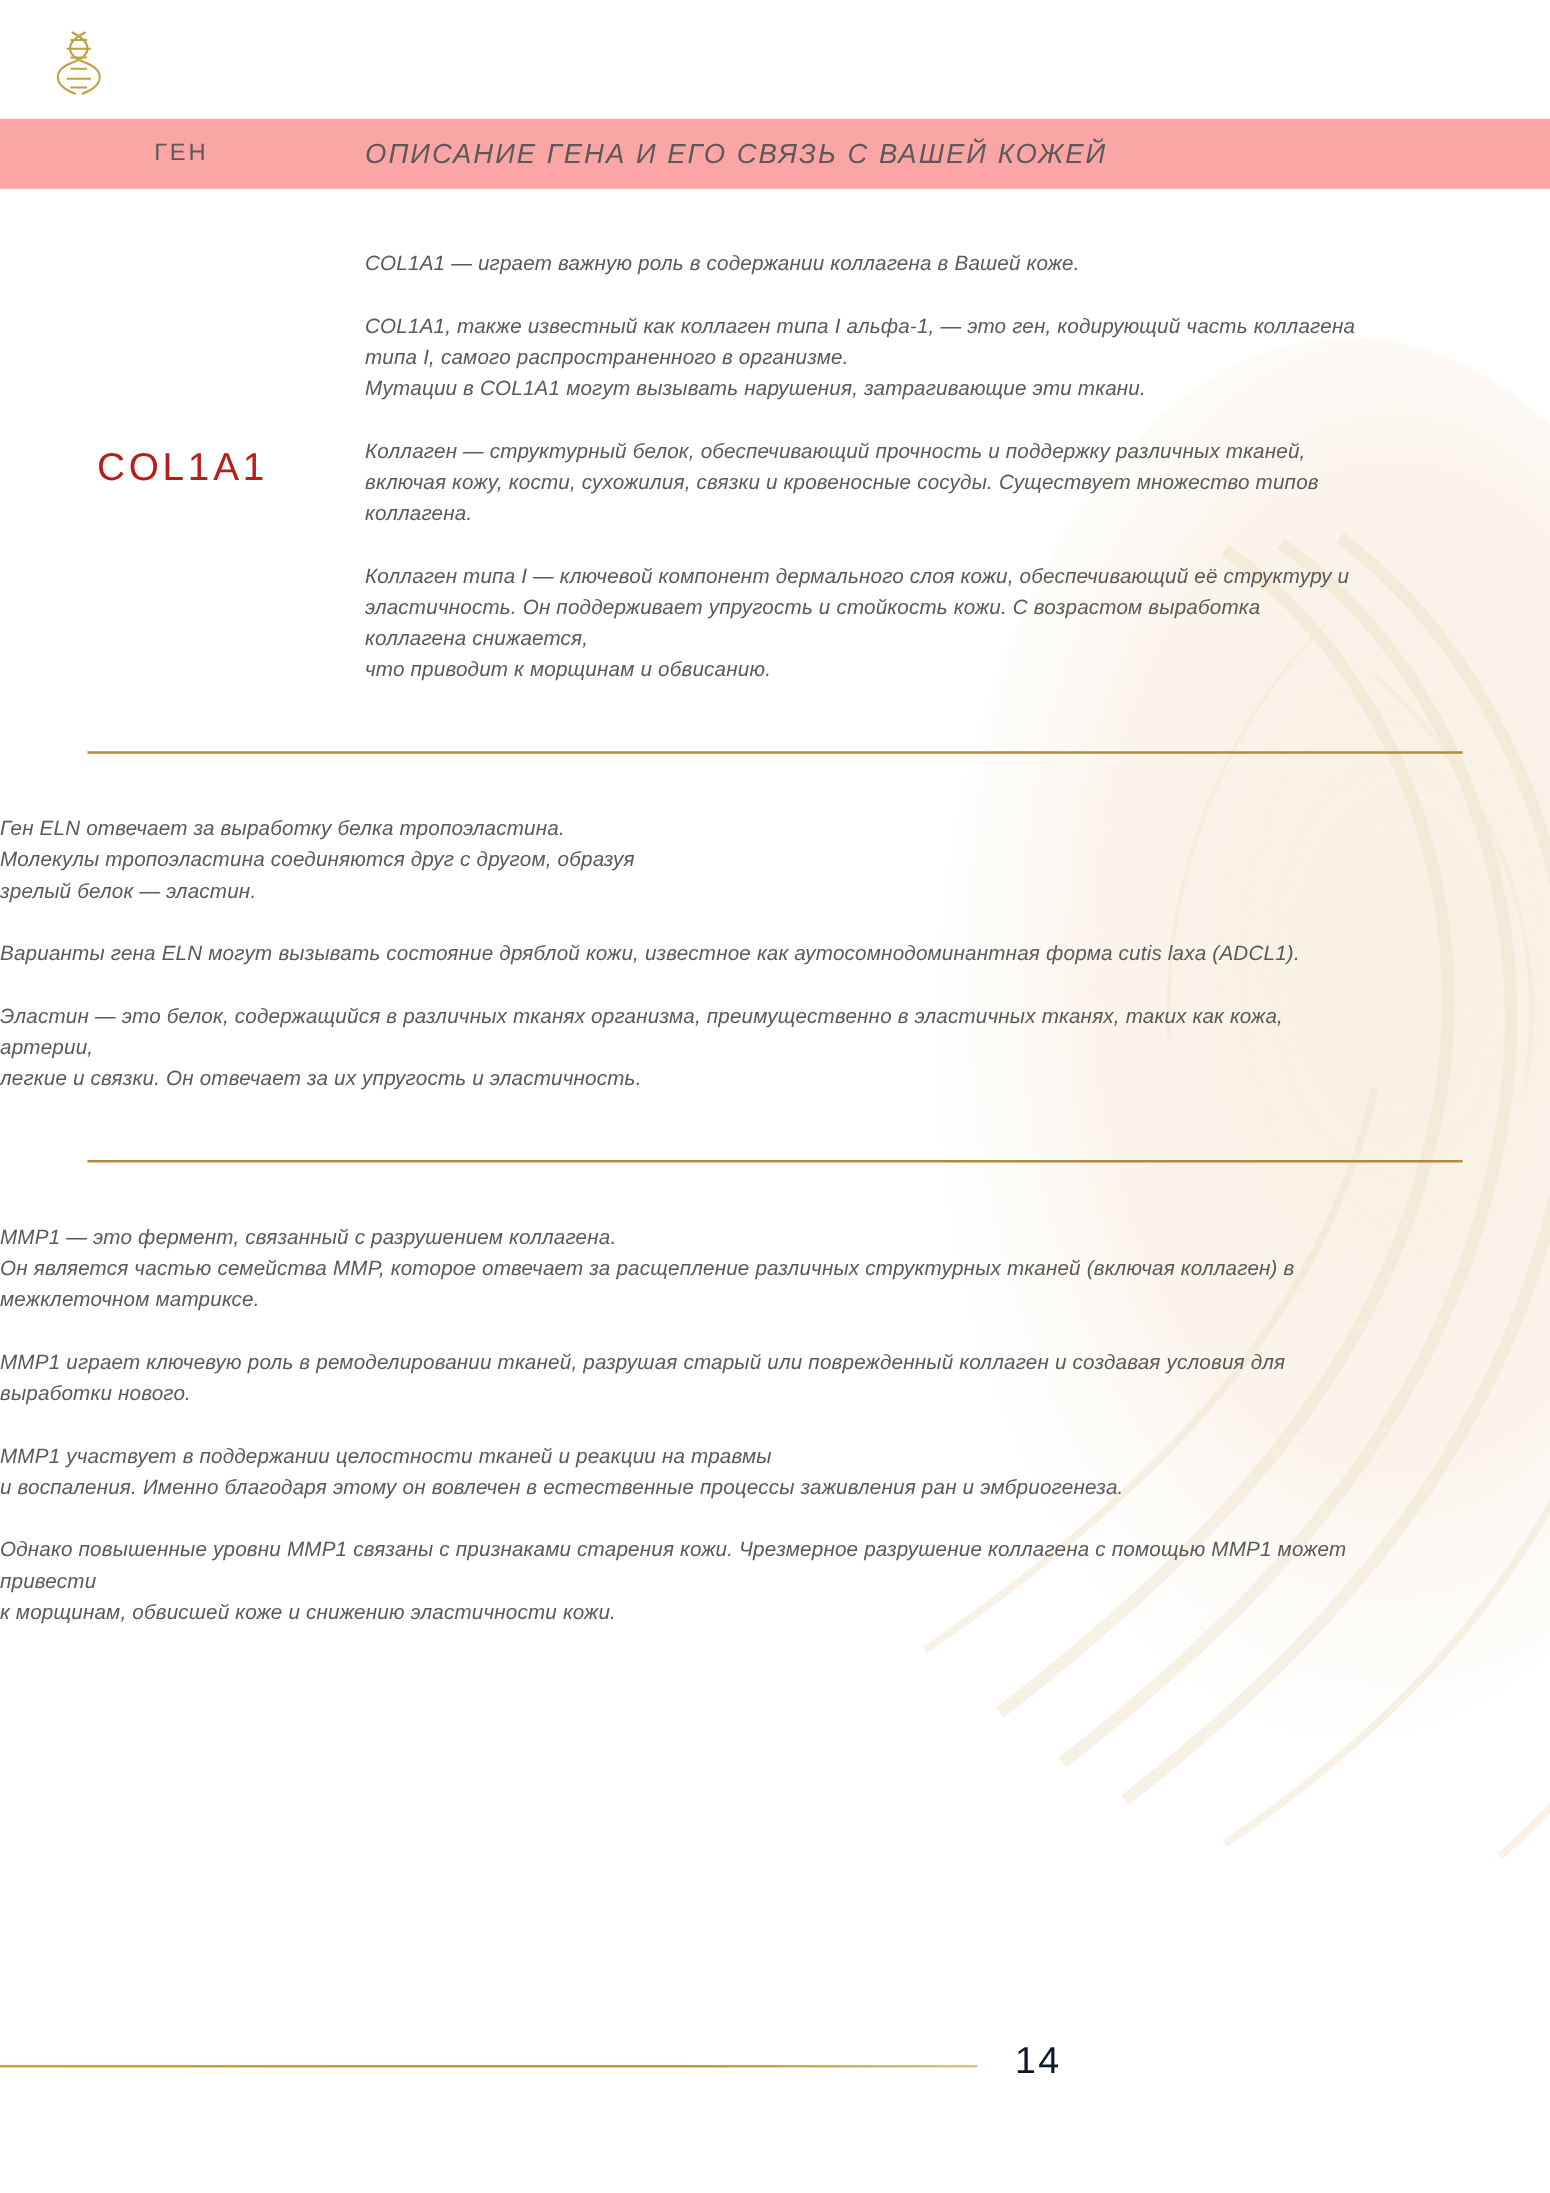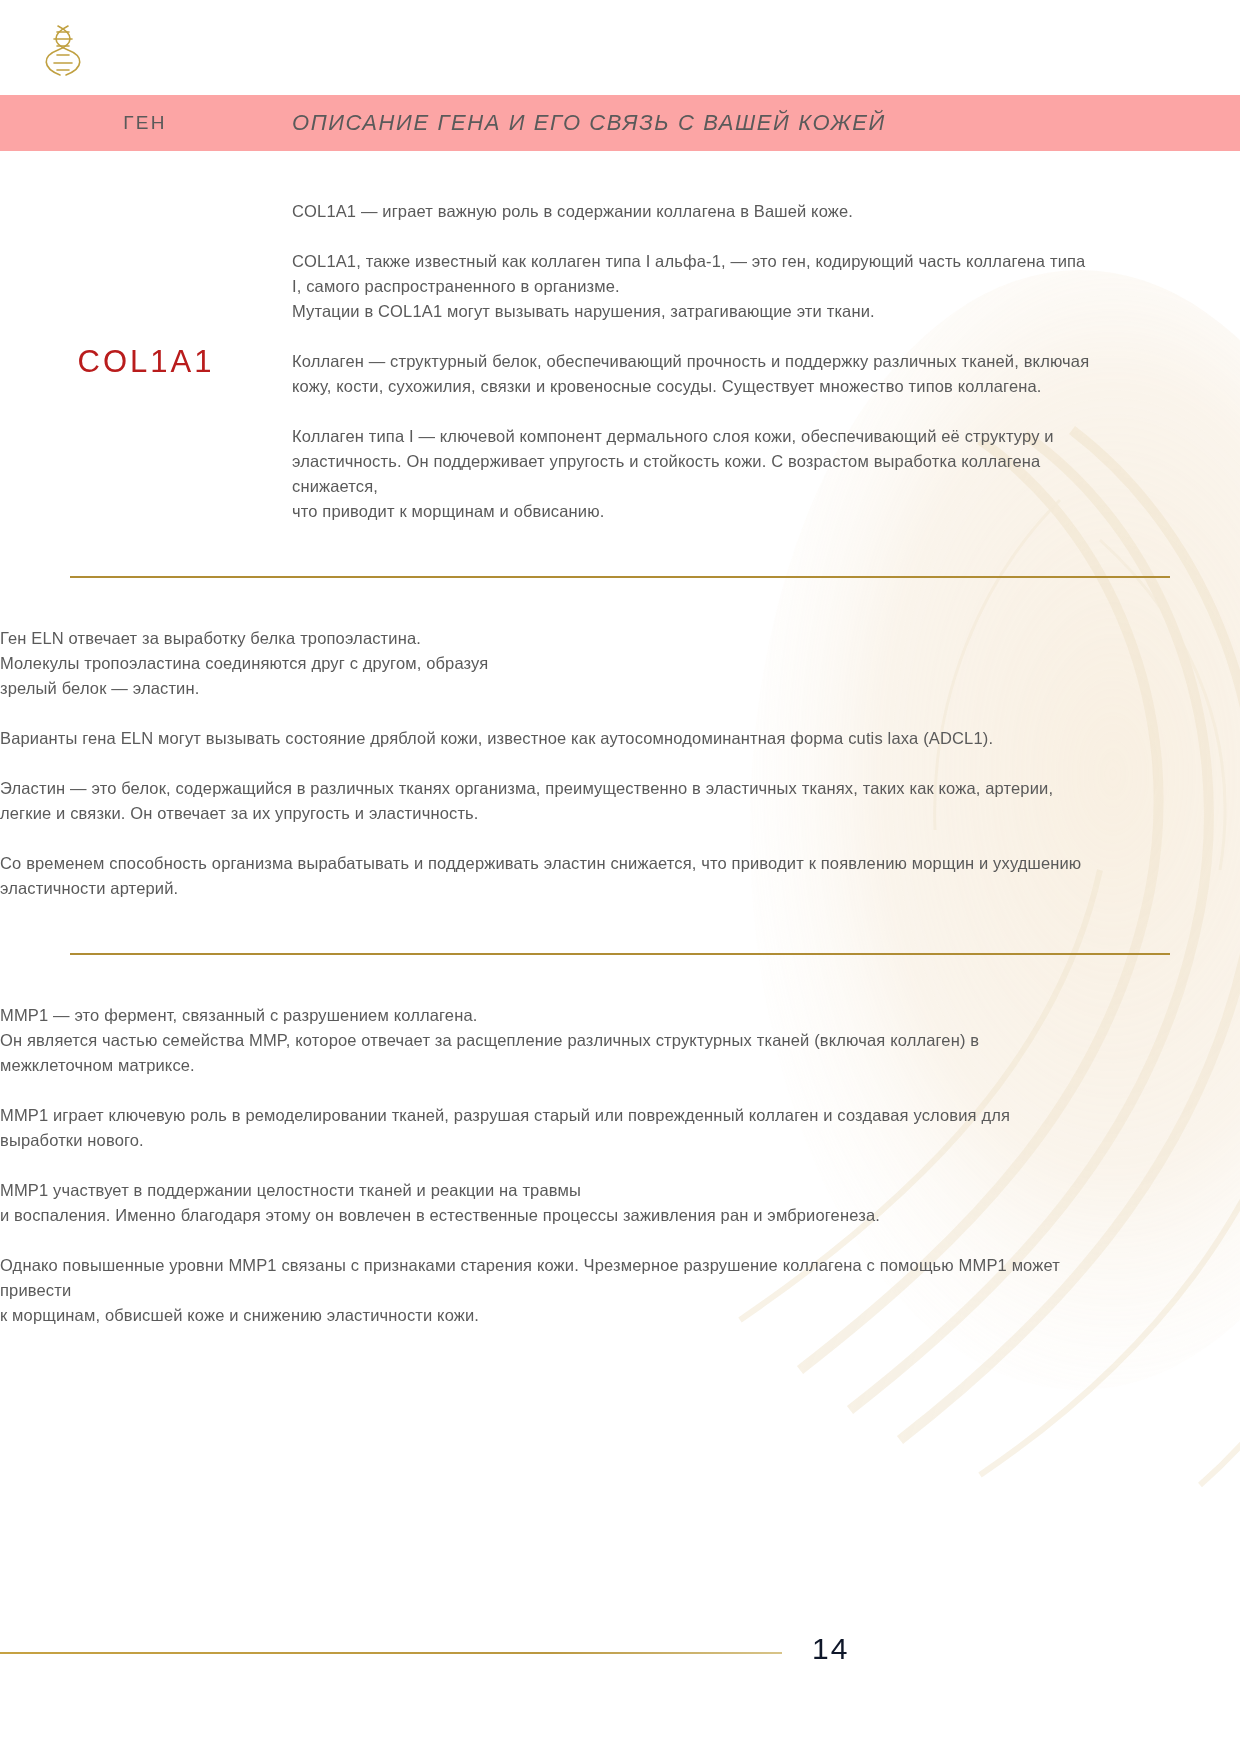--- a/index.html
+++ b/index.html
@@ -108,20 +108,21 @@
   .gene-name {
     font-size: 31px;
     letter-spacing: 3px;
     color: #b91c1c;
     font-weight: 400;
     white-space: nowrap;
   }
   .gene-desc-cell {
     flex: 1 1 auto;
     padding-right: 150px;
+    font-style: italic;
   }
   .para {
     font-size: 16.5px;
     line-height: 25px;
     color: #5a5a5a;
     margin: 0 0 25px 0;
     letter-spacing: .15px;
   }
   .para:last-child { margin-bottom: 0; }
 
@@ -227,21 +228,20 @@
     </div>
   </div>
 
   <div class="divider"></div>
 
   <div class="gene-row row-2">
     <div class="gene-desc-cell">
       <p class="para">Ген ELN отвечает за выработку белка тропоэластина.<br>Молекулы тропоэластина соединяются друг с другом, образуя<br>зрелый белок — эластин.</p>
       <p class="para">Варианты гена ELN могут вызывать состояние дряблой кожи, известное как аутосомнодоминантная форма cutis laxa (ADCL1).</p>
       <p class="para">Эластин — это белок, содержащийся в различных тканях организма, преимущественно в эластичных тканях, таких как кожа, артерии,<br>легкие и связки. Он отвечает за их упругость и эластичность.</p>
-      <p class="para">Со временем способность организма вырабатывать и поддерживать эластин снижается, что приводит к появлению морщин и ухудшению эластичности артерий.</p>
     </div>
   </div>
 
   <div class="divider"></div>
 
   <div class="gene-row row-3">
     <div class="gene-desc-cell">
       <p class="para">MMP1 — это фермент, связанный с разрушением коллагена.<br>Он является частью семейства MMP, которое отвечает за расщепление различных структурных тканей (включая коллаген) в межклеточном матриксе.</p>
       <p class="para">MMP1 играет ключевую роль в ремоделировании тканей, разрушая старый или поврежденный коллаген и создавая условия для выработки нового.</p>
       <p class="para">MMP1 участвует в поддержании целостности тканей и реакции на травмы<br>и воспаления. Именно благодаря этому он вовлечен в естественные процессы заживления ран и эмбриогенеза.</p>

